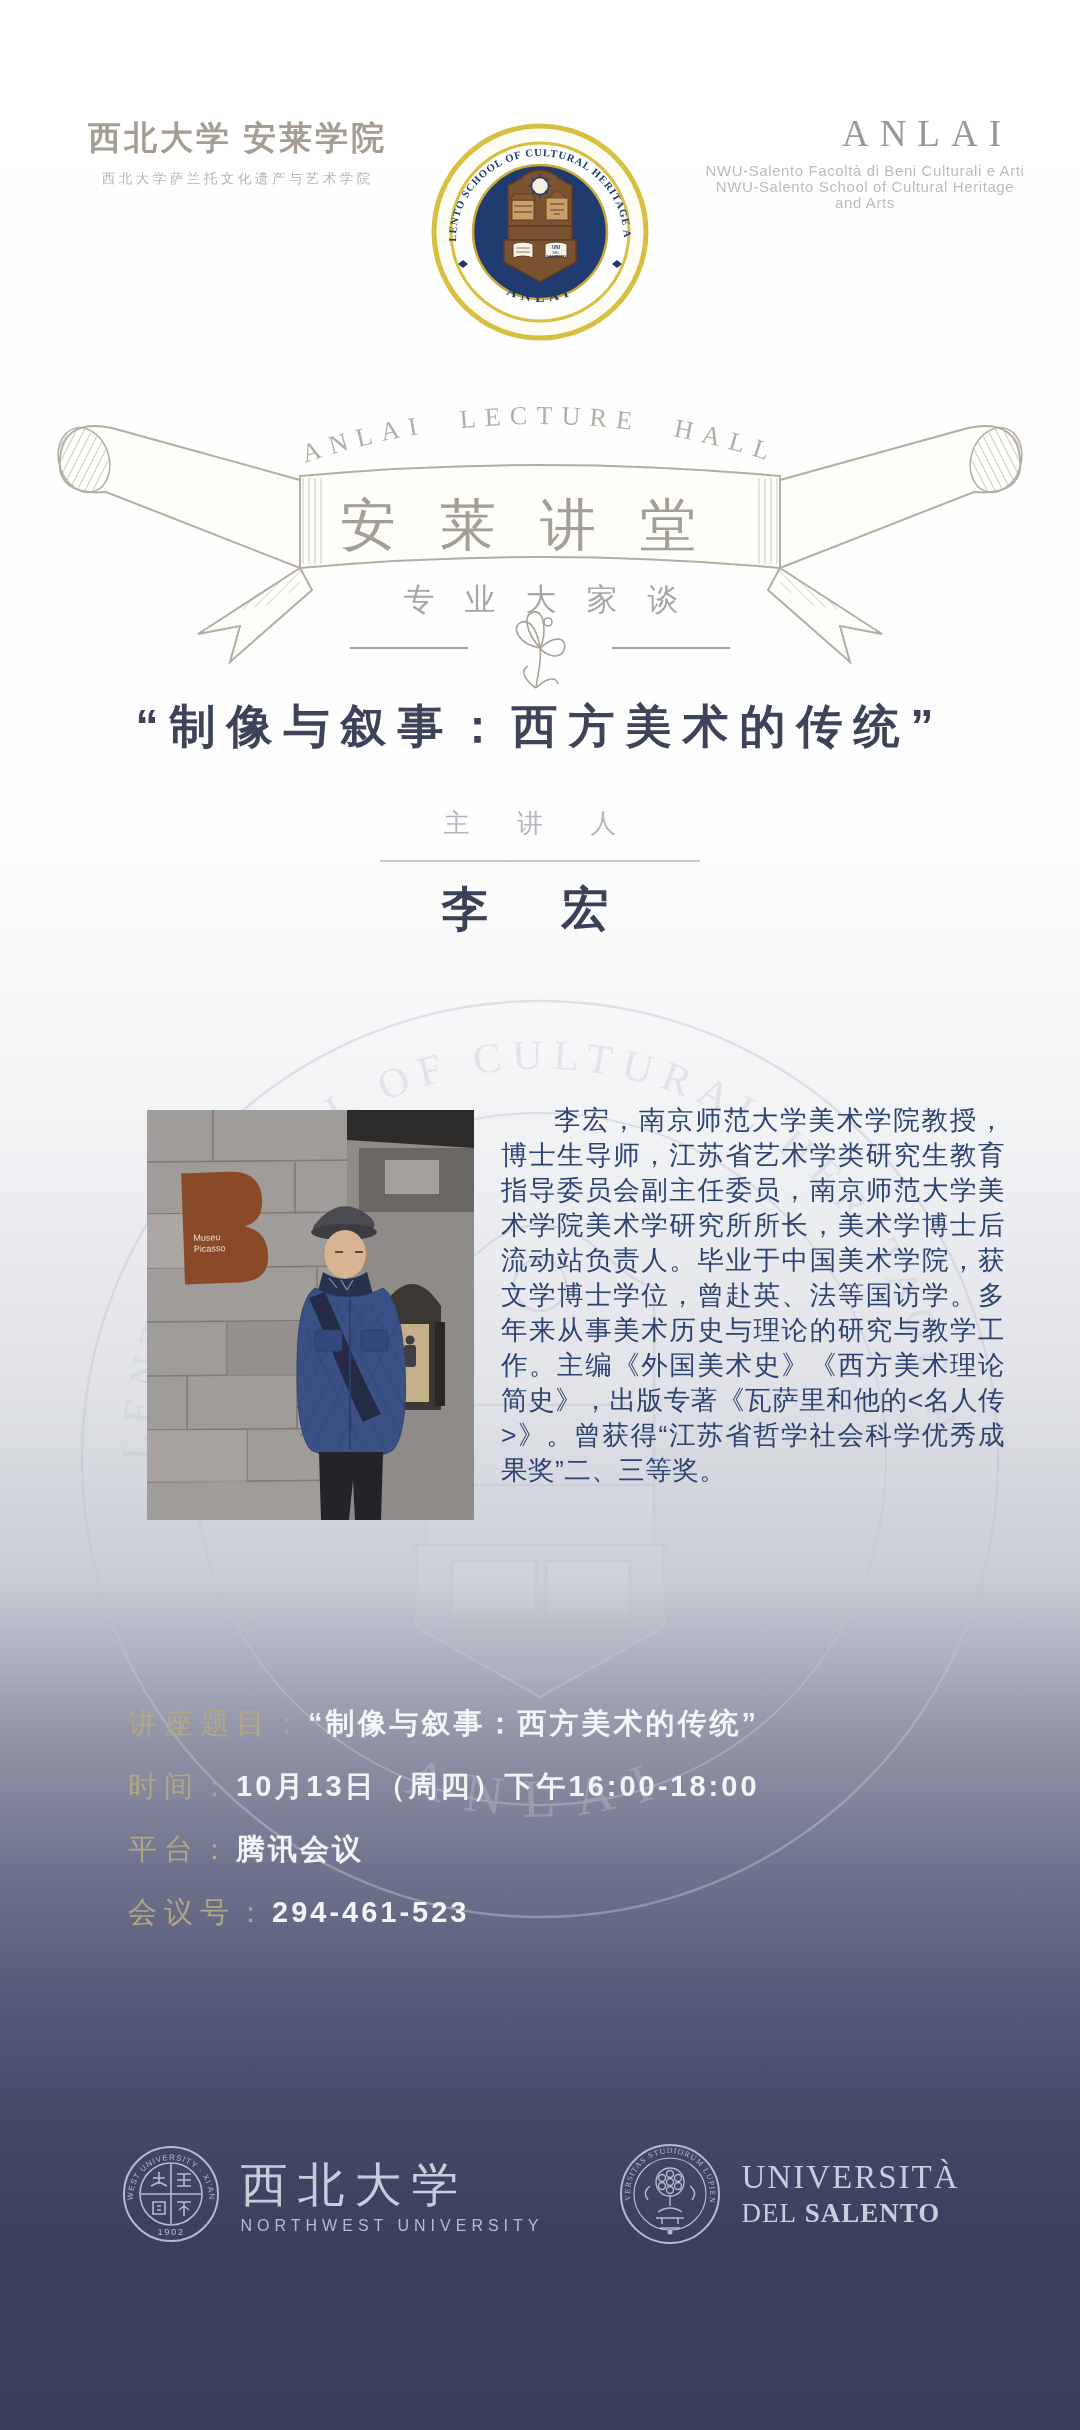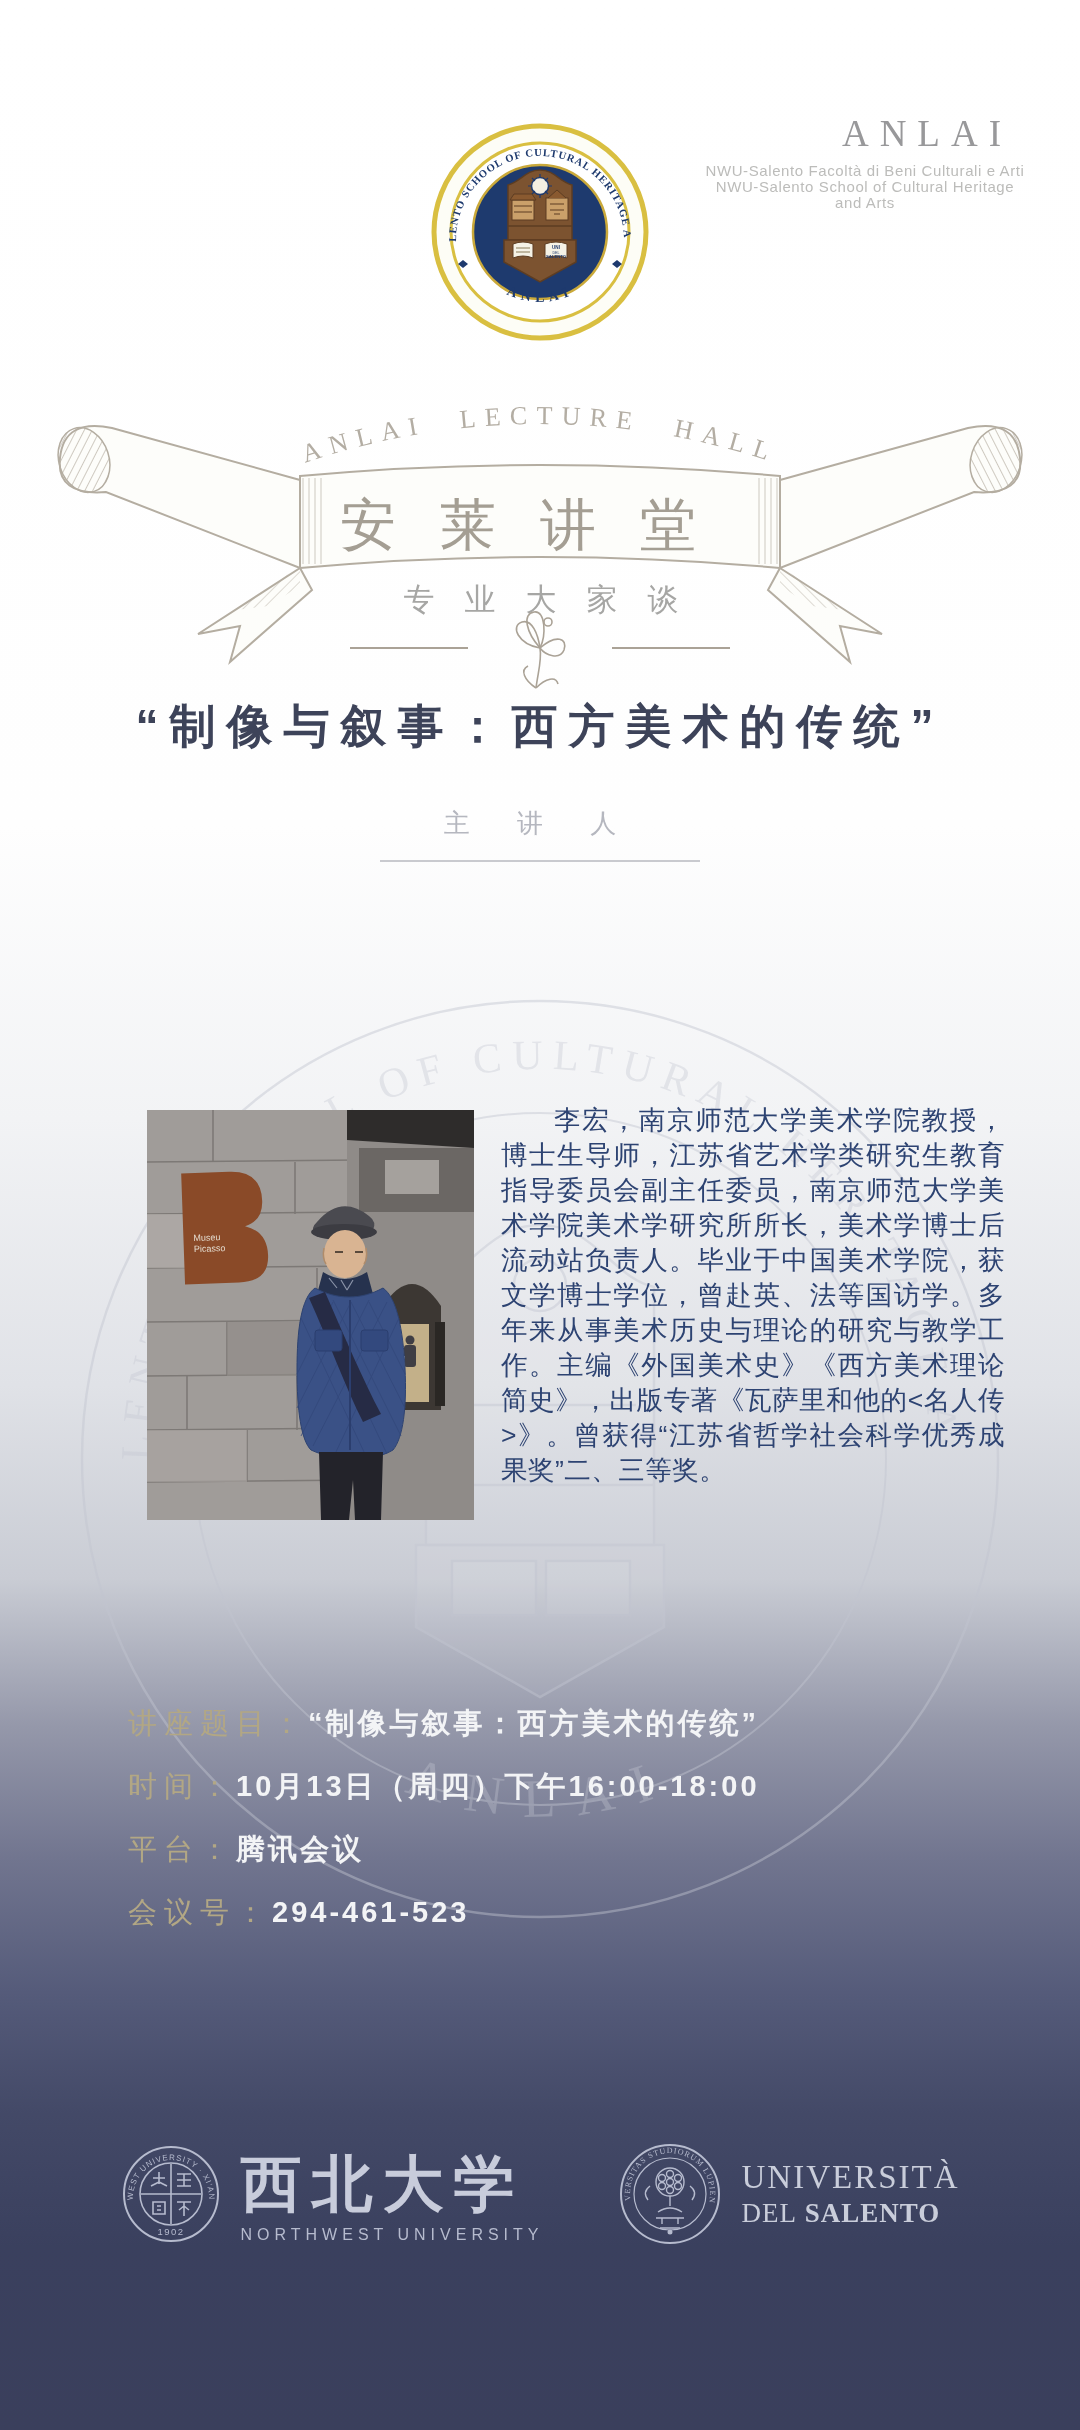--- a/index.html
+++ b/index.html
@@ -39,31 +39,35 @@
     text-align:justify;text-justify:inter-ideograph;text-indent:2em;letter-spacing:.5px;}
   
   .details{left:128px;top:1706px;}
   .detail-row{margin-bottom:29px;font-size:29px;line-height:34px;white-space:nowrap;}
   .detail-label{color:#b2a784;letter-spacing:7px;}
   .detail-value{color:#f3f4f6;letter-spacing:3px;font-weight:600;}
   
   .footer{left:0;top:2142px;width:1080px;display:flex;justify-content:center;
     align-items:center;gap:74px;color:#c7cbda;}
   .f-group{display:flex;align-items:center;gap:20px;}
-  .nwu-cn{font-family:"Liberation Serif",serif;font-size:61px;font-weight:700;letter-spacing:10px;color:#c8ccdb;}
+  .nwu-cn{font-family:"Liberation Serif",serif;font-size:47px;font-weight:400;letter-spacing:10px;color:#c8ccdb;}
   .nwu-en{font-size:16px;letter-spacing:5px;color:#b6bbce;}
   .uds-1{font-family:"Liberation Serif",serif;font-size:33px;font-weight:400;letter-spacing:2px;color:#c9cdda;}
   .uds-2{font-family:"Liberation Serif",serif;font-size:27px;letter-spacing:1px;color:#c9cdda;margin-top:2px;}
   .uds-2 .bold{font-weight:700;}
 </style>
 </head>
 <body>
 
 <div class="poster">
 
+  <div class="abs logo-left">
+    <div class="logo-left-main">西北大学 安莱学院</div>
+    <div class="logo-left-sub">西北大学萨兰托文化遗产与艺术学院</div>
+  </div>
 
   <div class="abs seal-top">
     <svg width="220" height="220" viewBox="0 0 220 220">
       <defs>
         <path id="sealArcTop" d="M 26,118 A 84,84 0 1 1 194,118" fill="none"></path>
         <path id="sealArcBot" d="M 42,140 A 78,78 0 0 0 178,140" fill="none"></path>
       </defs>
       <circle cx="110" cy="110" r="106" fill="#fdfdf6" stroke="#d9bf41" stroke-width="5"></circle>
       <circle cx="110" cy="110" r="89" fill="#ffffff" stroke="#d9bf41" stroke-width="3"></circle>
       <circle cx="110" cy="110" r="67" fill="#1e3a6e" stroke="#caa93a" stroke-width="2.5"></circle>
@@ -150,20 +154,21 @@
         <path d="M536,312 C524,304 520,294 528,290"></path>
         <path d="M536,312 C546,302 556,300 558,308"></path>
         <circle cx="548" cy="246" r="4"></circle>
       </g>
     </g>
   </svg>
 
   <div class="abs main-title">“制像与叙事：西方美术的传统”</div>
   <div class="abs speaker-label">主 讲 人</div>
   <div class="abs speaker-line"></div>
+  <div class="abs speaker-name">李 宏</div>
 
   <svg class="abs watermark" width="948" height="948" viewBox="0 0 948 948">
     <defs>
       <path id="wmArcTop" d="M 84,474 A 390,390 0 0 1 864,474" fill="none"></path>
       <path id="wmArcBot" d="M 150,640 A 370,370 0 0 0 798,640" fill="none"></path>
     </defs>
     <circle cx="474" cy="474" r="458" fill="none" stroke="#c2c5d0" stroke-width="2.5"></circle>
     <circle cx="474" cy="474" r="346" fill="none" stroke="#c2c5d0" stroke-width="2"></circle>
     <text font-family="Liberation Serif,serif" font-size="42" letter-spacing="10" fill="#c2c5d0" opacity=".8">
       <textPath href="#wmArcTop" startOffset="50%" text-anchor="middle">NWU-SALENTO SCHOOL OF CULTURAL HERITAGE AND ARTS</textPath>

